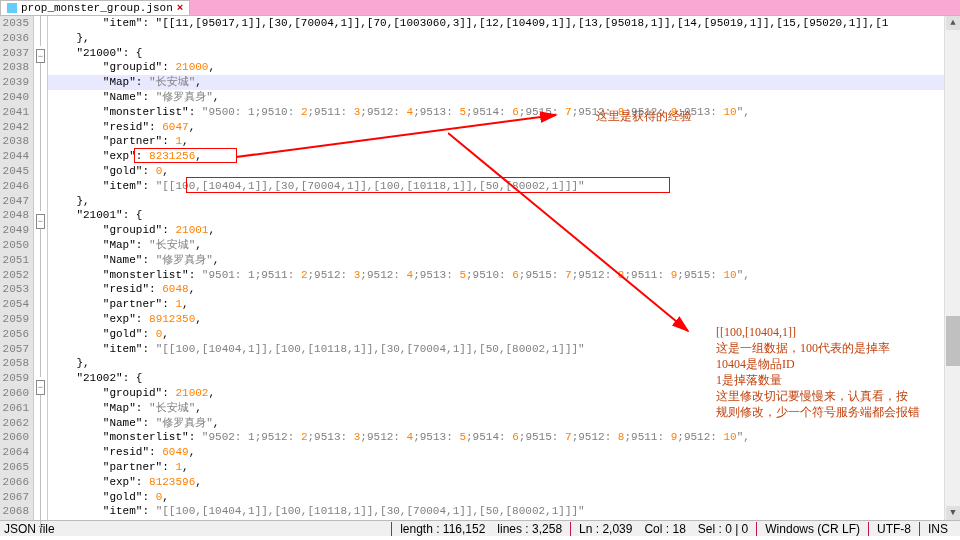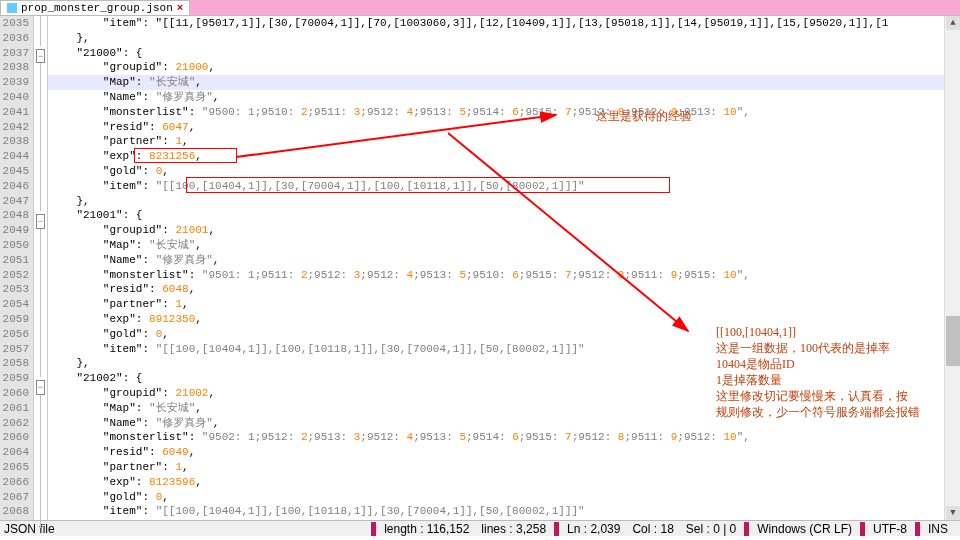--- a/index.html
+++ b/index.html
@@ -20,21 +20,21 @@
   .hl-line { background: #e8e8ff; }
   .k { color: #000; }
   .s { color: #808080; }
   .n { color: #ff8000; }
   .redtxt { color: #c2410c; position: absolute; font-size: 12px; font-family: Liberation Serif, serif; white-space: normal; margin-left: 28px; }
   .redbox1 { position: absolute; border: 1px solid #ff0000; left: 86px; top: 132px; width: 103px; height: 15px; }
   .redbox2 { position: absolute; border: 1px solid #ff0000; left: 138px; top: 161px; width: 484px; height: 16px; }
   svg.arrow { position: absolute; pointer-events: none; }
   .statusbar { border-top: 1px solid #bbb; height: 16px; display: flex; align-items: center; font-size: 12px; padding: 0 4px; background: #f0f0f0; font-family: "Segoe UI", sans-serif; }
   .sb-gap { flex: 1; }
-  .sb-item { padding: 0 8px; border-left: 5px solid #be185d; }
+  .sb-item { padding: 0 8px; border-left: 1px solid #be185d; }
   .sb-first { border-left: none; padding-left: 0; }
   .vscroll { position: absolute; right: 0; top: 0; width: 16px; height: 100%; background: #f0f0f0; border-left: 1px solid #ddd; }
   .vthumb { position: absolute; width: 14px; left: 1px; top: 300px; height: 50px; background: #c0c0c0; }
   .sbtn { position: absolute; width: 14px; height: 14px; left: 1px; background: #e0e0e0; text-align: center; font-size: 9px; line-height: 14px; color: #555; }
 </style>
 </head>
 <body>
 
 <div class="titlebar">
   <div class="filetab">

